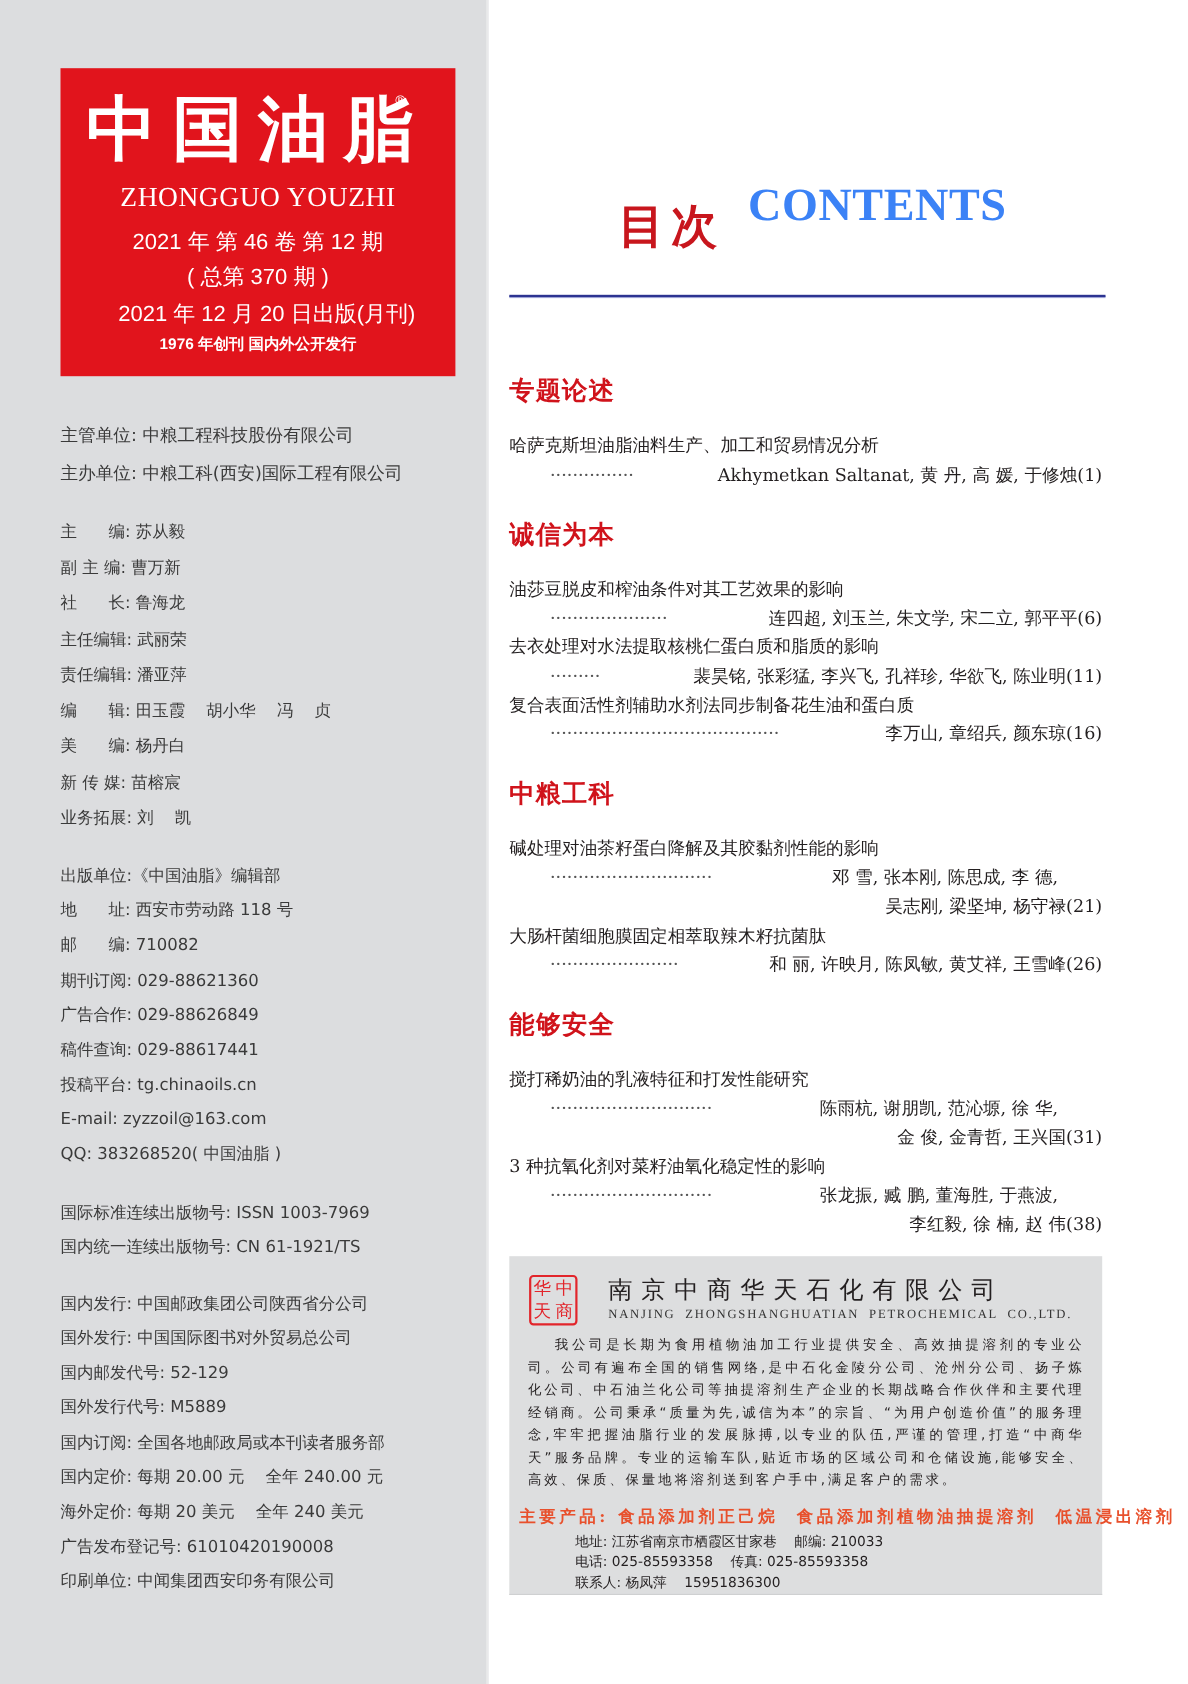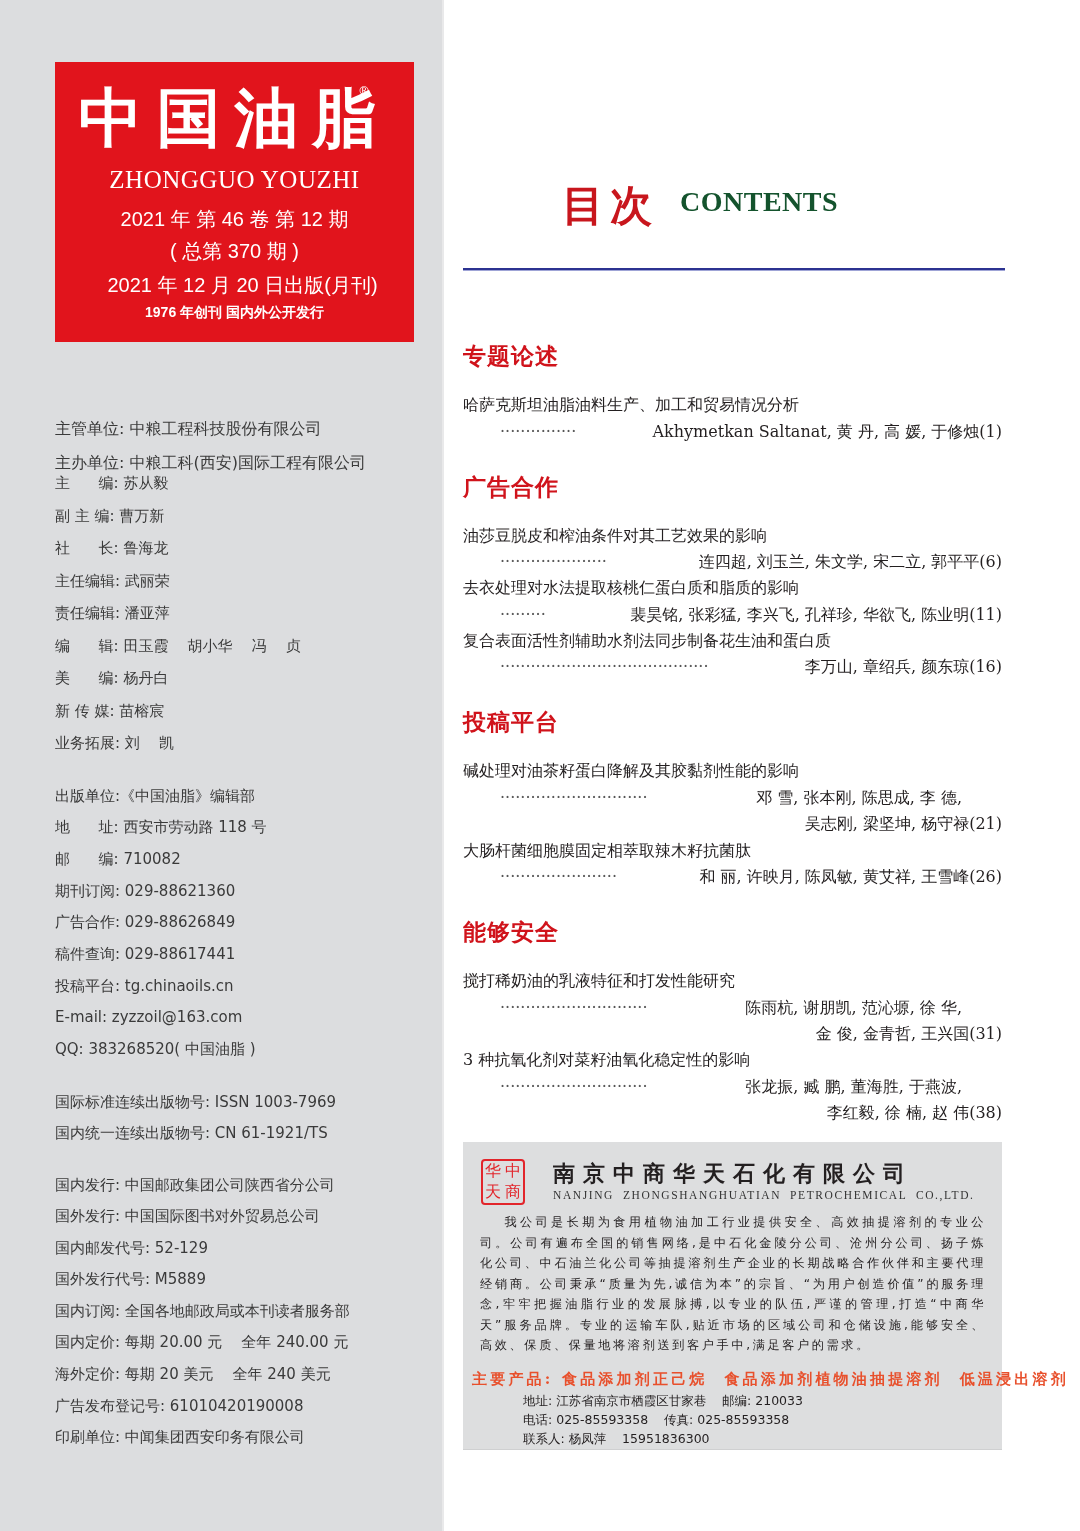--- a/index.html
+++ b/index.html
@@ -15,39 +15,39 @@
   .masthead .logo { position: absolute; left: 0; right: 0; top: 20px; font-family: "DejaVu Serif", serif; font-size: 64px; font-weight: bold; letter-spacing: 14px; line-height: 72px; }
   .masthead .reg { position: absolute; left: 303px; top: 22px; font-size: 12px; }
   .masthead .en { position: absolute; left: 0; right: 0; top: 104px; font-family: "Liberation Serif", serif; font-size: 25px; letter-spacing: 0.5px; }
   .masthead .issue { position: absolute; left: 0; right: 0; top: 144px; font-family: "Liberation Sans", sans-serif; font-size: 20px; text-align: center; }
   .masthead .total { position: absolute; left: 0; right: 0; top: 176px; font-family: "Liberation Sans", sans-serif; font-size: 20px; }
   .masthead .date { position: absolute; left: 0; right: 0; top: 210px; font-family: "Liberation Sans", sans-serif; font-size: 20px; padding-left: 16px; }
   .masthead .founded { position: absolute; left: 0; right: 0; top: 242px; font-family: "Liberation Sans", sans-serif; font-size: 14px; font-weight: bold; }
 
   
   .info-line { position: absolute; left: 55px; font-size: 15px; color: #3a3a3a; white-space: pre; line-height: 20px; }
-  .info-line.big { font-size: 16px; margin-top: 33px; }
+  .info-line.big { font-size: 16px; }
 
   
   .contents-title { position: absolute; left: 562px; top: 168px; font-size: 42px; font-weight: bold; color: #c8161d; letter-spacing: 6px; line-height: 52px; margin-top: 12px; }
-  .contents-en { position: absolute; left: 680px; top: 176px; font-family: "Liberation Serif", serif; font-weight: bold; font-size: 28px; color: #14532d; letter-spacing: 0.5px; line-height: 52px; }
+  .contents-en { position: absolute; left: 680px; top: 161px; font-family: "Liberation Serif", serif; font-weight: bold; font-size: 42px; color: #3b82f6; letter-spacing: 0.5px; line-height: 52px; }
   .divider { position: absolute; left: 463px; top: 268px; width: 542px; height: 2px; background: #2c3391; box-shadow: 0 1px 0 #9fa4d6; }
 
   
   .section-heading { position: absolute; left: 463px; font-size: 23px; font-weight: bold; color: #d0131b; letter-spacing: 1px; line-height: 30px; }
   .article-title { position: absolute; left: 463px; font-family: "DejaVu Serif", serif; font-size: 16px; color: #231f20; white-space: nowrap; line-height: 22px; }
   .article-authors { position: absolute; left: 500px; right: 78px; font-family: "DejaVu Serif", serif; font-size: 16px; color: #231f20; white-space: nowrap; line-height: 22px; display: flex; }
   .article-authors .dots { color: #555; letter-spacing: 0px; }
   .article-authors .names { margin-left: auto; }
   .authors-cont { position: absolute; right: 78px; font-family: "DejaVu Serif", serif; font-size: 16px; color: #231f20; white-space: nowrap; line-height: 22px; text-align: right; }
 
   
   .ad { position: absolute; left: 463px; top: 1142px; width: 539px; height: 308px; background: #dddedf; border-bottom: 1px solid #cfd0d1; }
   .ad .seal { position: absolute; left: 18px; top: 17px; width: 44px; height: 46px; border: 2px solid #e2252b; border-radius: 4px; color: #e2252b; font-size: 16px; line-height: 20px; display: grid; grid-template-columns: 1fr 1fr; text-align: center; }
-  .ad .company-cn { position: absolute; left: 90px; top: 18px; font-size: 22px; font-weight: bold; letter-spacing: 8px; color: #231f20; line-height: 28px; }
+  .ad .company-cn { position: absolute; left: 90px; top: 18px; font-size: 22px; font-weight: normal; letter-spacing: 8px; color: #231f20; line-height: 28px; }
   .ad .company-en { position: absolute; left: 90px; top: 47px; font-family: "Liberation Serif", serif; font-size: 11.5px; letter-spacing: 1.6px; color: #333; white-space: pre; }
   .ad .body { position: absolute; left: 17px; top: 70px; width: 506px; font-size: 12.2px; color: #231f20; line-height: 20.5px; letter-spacing: 2.6px; text-align: justify; }
   .ad .body p { text-indent: 2em; }
   .ad .products { position: absolute; left: 9px; top: 228px; font-family: "DejaVu Serif", serif; font-size: 15px; color: #e8502c; letter-spacing: 3.2px; white-space: pre; font-weight: bold; }
   .ad .contact { position: absolute; left: 60px; font-size: 12.5px; color: #231f20; white-space: pre; line-height: 18px; }
 </style>
 </head>
 <body>
 
 <div class="left-panel">
@@ -104,38 +104,38 @@
 <div class="contents-en">CONTENTS</div>
 <div class="divider"></div>
 
 <div class="section-heading" style="top:341px">专题论述</div>
 <div class="article-title" style="top:394px">哈萨克斯坦油脂油料生产、加工和贸易情况分析</div>
 <div class="article-authors" style="top:421px">
   <span class="dots">···············</span>
   <span class="names">Akhymetkan Saltanat, 黄    丹, 高    媛, 于修烛(1)</span>
 </div>
 
-<div class="section-heading" style="top:472px">广告合作</div>
+<div class="section-heading" style="top:472px">诚信为本</div>
 <div class="article-title" style="top:525px">油莎豆脱皮和榨油条件对其工艺效果的影响</div>
 <div class="article-authors" style="top:551px">
   <span class="dots">·····················</span>
   <span class="names">连四超, 刘玉兰, 朱文学, 宋二立, 郭平平(6)</span>
 </div>
 <div class="article-title" style="top:577px">去衣处理对水法提取核桃仁蛋白质和脂质的影响</div>
 <div class="article-authors" style="top:604px">
   <span class="dots">·········</span>
   <span class="names">裴昊铭, 张彩猛, 李兴飞, 孔祥珍, 华欲飞, 陈业明(11)</span>
 </div>
 <div class="article-title" style="top:630px">复合表面活性剂辅助水剂法同步制备花生油和蛋白质</div>
 <div class="article-authors" style="top:656px">
   <span class="dots">·········································</span>
   <span class="names">李万山, 章绍兵, 颜东琼(16)</span>
 </div>
 
-<div class="section-heading" style="top:707px">投稿平台</div>
+<div class="section-heading" style="top:707px">中粮工科</div>
 <div class="article-title" style="top:760px">碱处理对油茶籽蛋白降解及其胶黏剂性能的影响</div>
 <div class="article-authors" style="top:787px; right:118px">
   <span class="dots">·····························</span>
   <span class="names">邓    雪, 张本刚, 陈思成, 李    德,</span>
 </div>
 <div class="authors-cont" style="top:813px">吴志刚, 梁坚坤, 杨守禄(21)</div>
 <div class="article-title" style="top:840px">大肠杆菌细胞膜固定相萃取辣木籽抗菌肽</div>
 <div class="article-authors" style="top:866px">
   <span class="dots">·······················</span>
   <span class="names">和    丽, 许映月, 陈凤敏, 黄艾祥, 王雪峰(26)</span>

